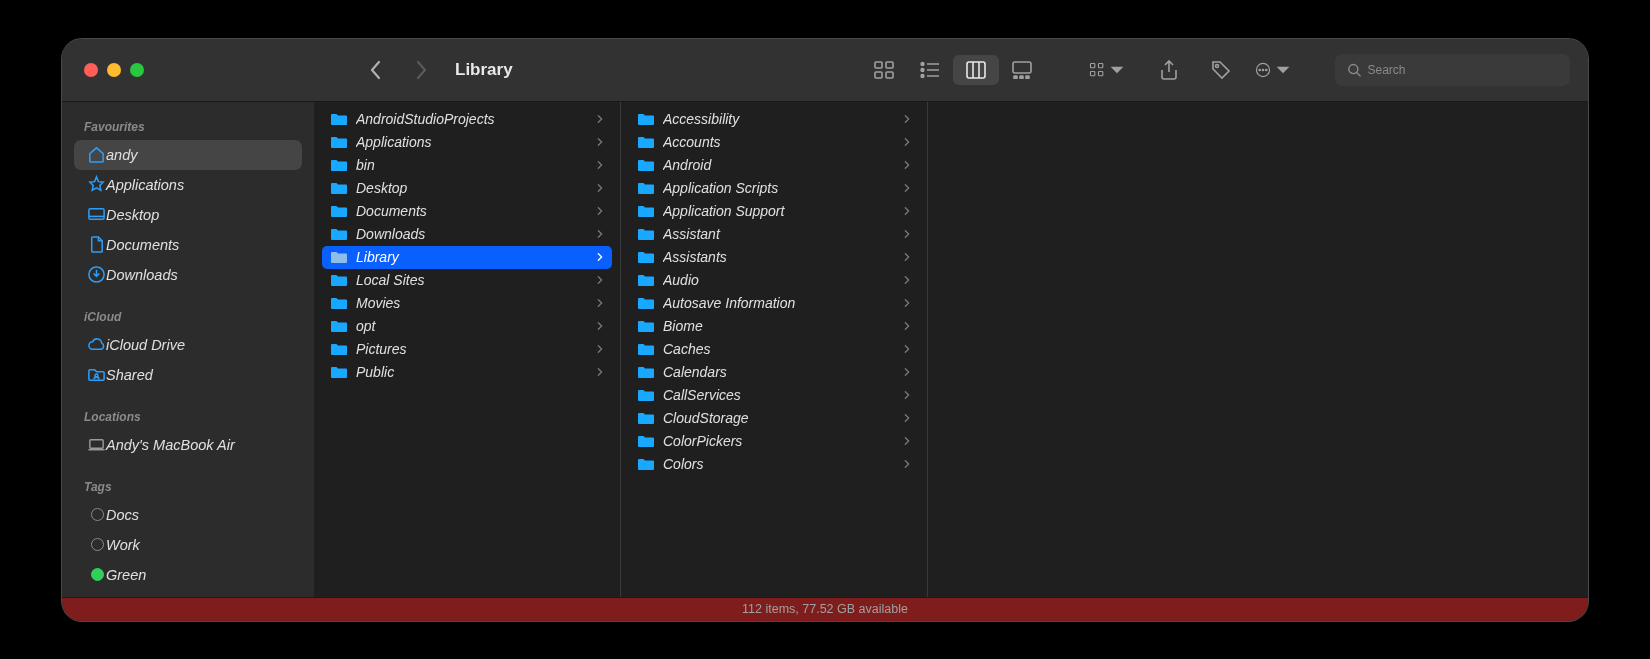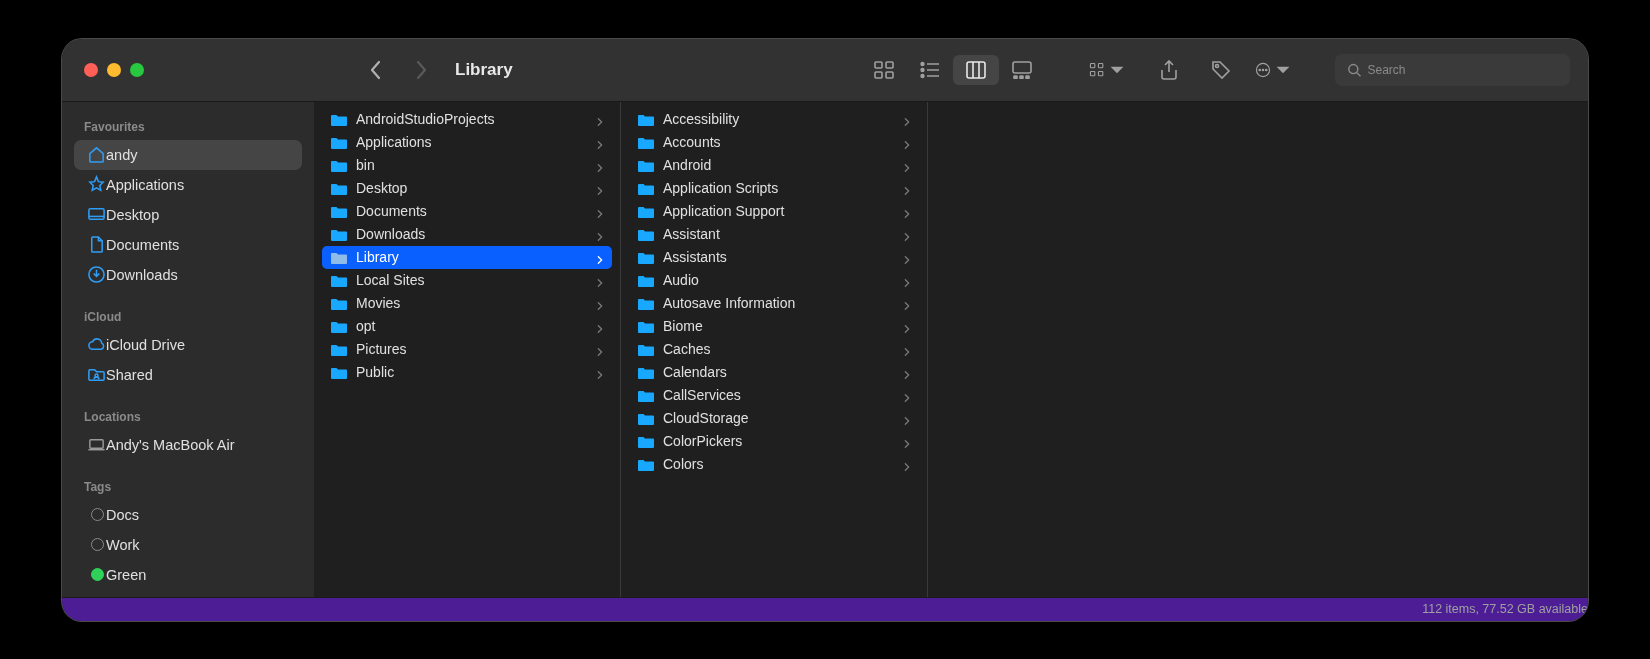--- a/index.html
+++ b/index.html
@@ -23,44 +23,44 @@
     .view-btn.active { background: #454545; }
     .view-btn svg { width: 20px; height: 18px; }
     .toolbar-icon { width: 36px; height: 30px; display: flex; align-items: center; justify-content: center; cursor: pointer; margin: 0 8px; }
     .toolbar-icon svg { width: 22px; height: 22px; }
     .group-dropdown { display: flex; align-items: center; gap: 4px; margin-right: 18px;}
     .search-box { display: flex; align-items: center; background: #3a3a3a; border-radius: 7px; padding: 5px 12px; width: 235px; height: 32px; margin-left: 26px; }
     .search-box svg { width: 16px; height: 16px; margin-right: 6px; }
     .search-box input { background: transparent; border: none; outline: none; color: #b0b0b0; font-size: 12px; width: 100%; }
     .search-box input::placeholder { color: #8a8a8a; }
 
-    .body { display: flex; flex: 1; overflow: hidden; }
+    .body { display: flex; flex: 1; overflow: hidden; font-style: italic; }
     .sidebar { width: 252px; background: #2c2c2c; padding: 12px 12px; overflow-y: auto; }
     .sb-section { margin-bottom: 14px; }
     .sb-heading { color: #8a8a8a; font-size: 12px; font-weight: 600; padding: 6px 10px; }
     .sb-item { display: flex; align-items: center; padding: 5px 12px; border-radius: 7px; cursor: pointer; gap: 0; }
     .sb-item.active { background: #454545; }
     .sb-item-label { color: #e0e0e0; font-size: 14.5px; }
     .sb-icon { width: 20px; height: 20px; display: flex; align-items: center; justify-content: center; }
     .sb-icon svg { width: 19px; height: 19px; }
     .tag-circle { width: 13px; height: 13px; border-radius: 50%; border: 1.5px solid #8a8a8a; margin-left: 3px; }
     .tag-green { background: #30d158; border-color: #30d158; }
 
     .columns { flex: 1; display: flex; background: #1f1f1f; overflow: hidden; }
     .column { width: 307px; border-right: 1px solid #3a3a3a; overflow-y: auto; padding: 6px 8px; }
     .column-spacer { flex: 1; }
-    .row { display: flex; align-items: flex-end; padding: 3.5px 8px; border-radius: 5px; cursor: pointer; gap: 8px; }
+    .row { display: flex; align-items: center; padding: 3.5px 8px; border-radius: 5px; cursor: pointer; gap: 8px; }
     .row.selected { background: #0a5fff; }
     .row.selected .row-label { color: #fff; }
     .row.selected .chev { stroke: #fff; }
     .folder-icon { width: 18px; height: 14px; }
     .row-label { color: #e0e0e0; font-size: 14px; flex: 1; white-space: nowrap; overflow: hidden; text-overflow: ellipsis; }
     .chev { width: 8px; height: 10px; stroke: #787878; margin-left: auto; flex-shrink: 0; }
 
-    .statusbar { height: 24px; background: #4c1d95; border-top: 1px solid #1a1a1a; display: flex; align-items: center; justify-content: flex-end; color: #a0a0a0; font-size: 12.5px; }
+    .statusbar { height: 24px; background: #7f1d1d; border-top: 1px solid #1a1a1a; display: flex; align-items: center; justify-content: center; color: #a0a0a0; font-size: 12.5px; }
 
     
     ::-webkit-scrollbar { width: 0; height: 0; }
   </style>
 </head>
 <body>
 
 <div class="window">
   <div class="titlebar">
     <div class="traffic-lights">

